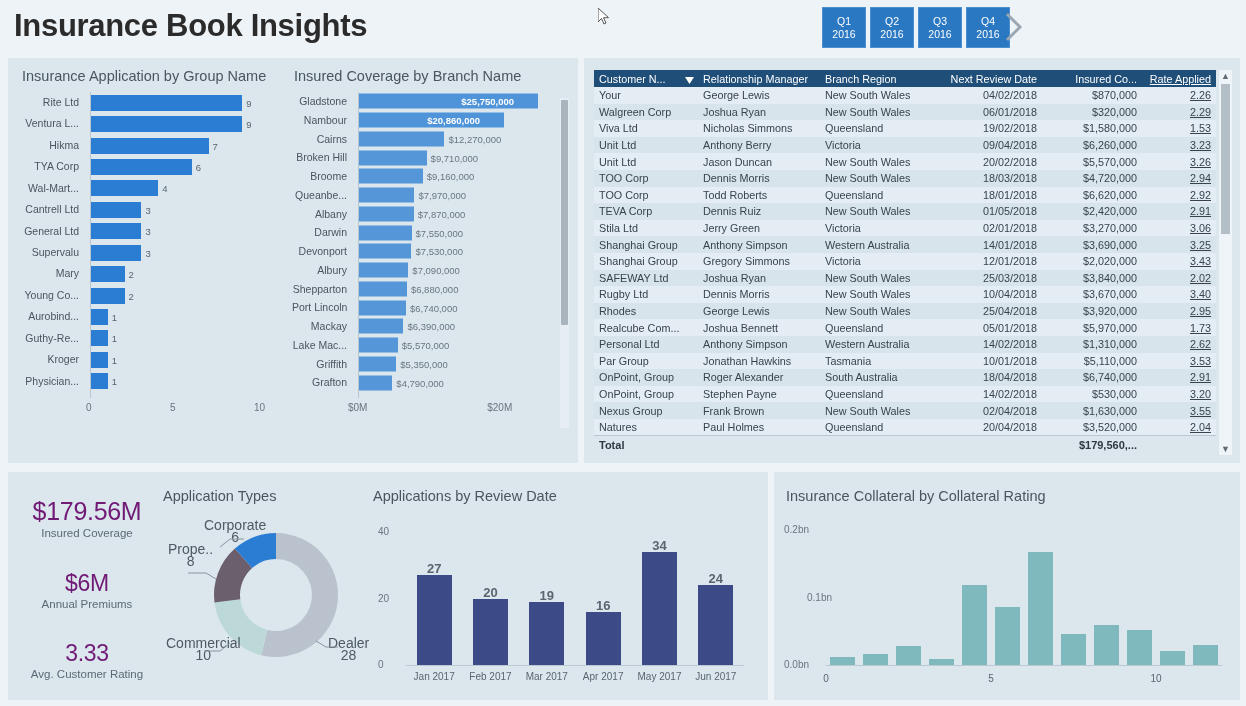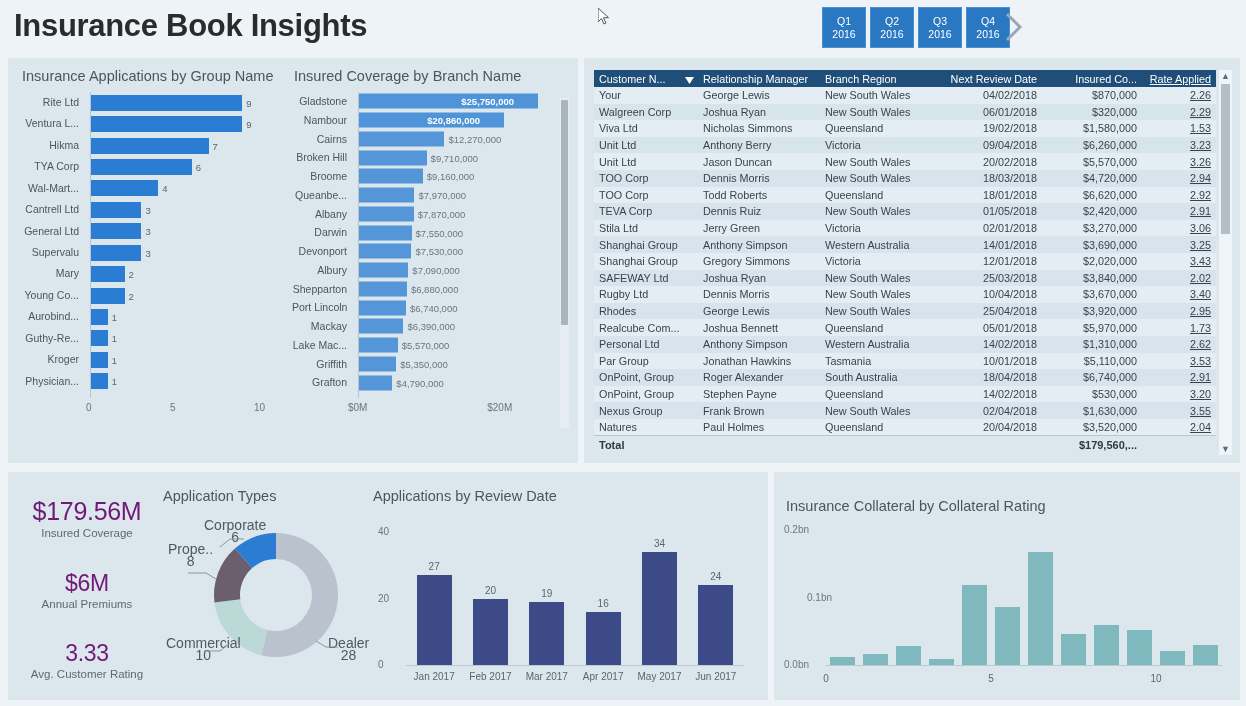--- a/index.html
+++ b/index.html
@@ -103,21 +103,21 @@
   .kpi-label { font-size: 11.5px; color: #5d6a75; margin-top: 1px; }
 
   
   .donut-wrap { position: absolute; }
   .donut-note { position: absolute; font-size: 14px; color: #4e5962; white-space: nowrap; text-align: center; line-height: 12px; }
 
   
   .vcol-chart { position: absolute; }
   .vcol { position: absolute; bottom: 0; background: #3c4a87; }
   .vcol-lab { position: absolute; font-size: 10px; color: #5a6570; text-align: center; white-space: nowrap; }
-  .vcol-val { position: absolute; font-size: 10px; color: #5a6570; text-align: center; white-space: nowrap; }
+  .vcol-val { position: absolute; font-size: 13px; color: #5a6570; text-align: center; white-space: nowrap; font-weight: bold; }
   .axis-base { position: absolute; height: 1px; background: #bcc8d2; }
   .ytick { position: absolute; font-size: 10px; color: #6b7680; }
 
   .tcol { position: absolute; bottom: 0; background: #7fb8bd; }
 </style>
 </head>
 <body>
 
 <div class="page">
 
@@ -147,21 +147,21 @@
       </div>
     </div>
 
     <svg class="qchevron" viewBox="0 0 24 34">
       <path d="M5 4 L18 17 L5 30" fill="none" stroke="#9aa6b1" stroke-width="3"></path>
     </svg>
 
   </div>
 
   <div class="panel" id="panel-apps">
-    <div class="panel-title" style="left:14px; top:10px;">Insurance Applications by Group Name</div>
+    <div class="panel-title" style="left:14px; top:10px;">Insurance Application by Group Name</div>
     <div class="panel-title" style="left:286px; top:10px;">Insured Coverage by Branch Name</div>
     <div class="hbar-chart" id="apps-bars" style="left:8px; top:34px; width:268px; height:340px;">
         <div class="hbar-axisline" style="left: 74px; top: 0px; height: 306px;"></div>
         <div style="position: absolute; left: 0px; top: 0px; width: 100%; height: 21.4286px;">
           <div class="hbar-label" style="position: absolute; left: 0px; top: 0px; height: 21.4286px; line-height: 21.4286px;">Rite Ltd</div>
           <div class="hbar-fill" style="left: 75px; width: 151.2px; background: rgb(43, 124, 211);"></div>
           <div class="hbar-val" style="left: 230.2px;">9</div>
         </div>
         <div style="position: absolute; left: 0px; top: 21.4286px; width: 100%; height: 21.4286px;">
           <div class="hbar-label" style="position: absolute; left: 0px; top: 0px; height: 21.4286px; line-height: 21.4286px;">Ventura L...</div>
@@ -577,21 +577,21 @@
         <div class="vcol" style="left: 264.037px; top: 37.95px; width: 34.9267px; height: 113.05px; background: rgb(60, 74, 135); bottom: auto; position: absolute;"></div>
         <div class="vcol-val" style="left: 264.037px; top: 23.95px; width: 34.9267px;">34</div>
         <div class="vcol-lab" style="left: 253.333px; top: 157px; width: 56.3333px;">May 2017</div>
         <div class="vcol" style="left: 320.37px; top: 71.2px; width: 34.9267px; height: 79.8px; background: rgb(60, 74, 135); bottom: auto; position: absolute;"></div>
         <div class="vcol-val" style="left: 320.37px; top: 57.2px; width: 34.9267px;">24</div>
         <div class="vcol-lab" style="left: 309.667px; top: 157px; width: 56.3333px;">Jun 2017</div>
       </div>
   </div>
 
   <div class="panel" id="panel-bottom-r">
-    <div class="panel-title" style="left:12px; top:16px;margin-top:10px;">Insurance Collateral by Collateral Rating</div>
+    <div class="panel-title" style="left:12px; top:16px;">Insurance Collateral by Collateral Rating</div>
     <div class="vcol-chart" id="collateral-chart" style="left:10px; top:42px; width:446px; height:175px;">
         <div class="ytick" style="left: 0px; top: 145px;">0.0bn</div>
         <div class="ytick" style="left: 0px; top: 77.5px; padding-left: 23px;">0.1bn</div>
         <div class="ytick" style="left: 0px; top: 10px;">0.2bn</div>
         <div class="axis-base" style="left: 42px; top: 151px; width: 396px;"></div>
         <div class="tcol" style="left: 45.96px; top: 142.9px; width: 25.08px; height: 8.1px; background: rgb(127, 184, 189); position: absolute; bottom: auto;"></div>
         <div class="tcol" style="left: 78.96px; top: 140.2px; width: 25.08px; height: 10.8px; background: rgb(127, 184, 189); position: absolute; bottom: auto;"></div>
         <div class="tcol" style="left: 111.96px; top: 132.1px; width: 25.08px; height: 18.9px; background: rgb(127, 184, 189); position: absolute; bottom: auto;"></div>
         <div class="tcol" style="left: 144.96px; top: 144.925px; width: 25.08px; height: 6.075px; background: rgb(127, 184, 189); position: absolute; bottom: auto;"></div>
         <div class="tcol" style="left: 177.96px; top: 71.35px; width: 25.08px; height: 79.65px; background: rgb(127, 184, 189); position: absolute; bottom: auto;"></div>

